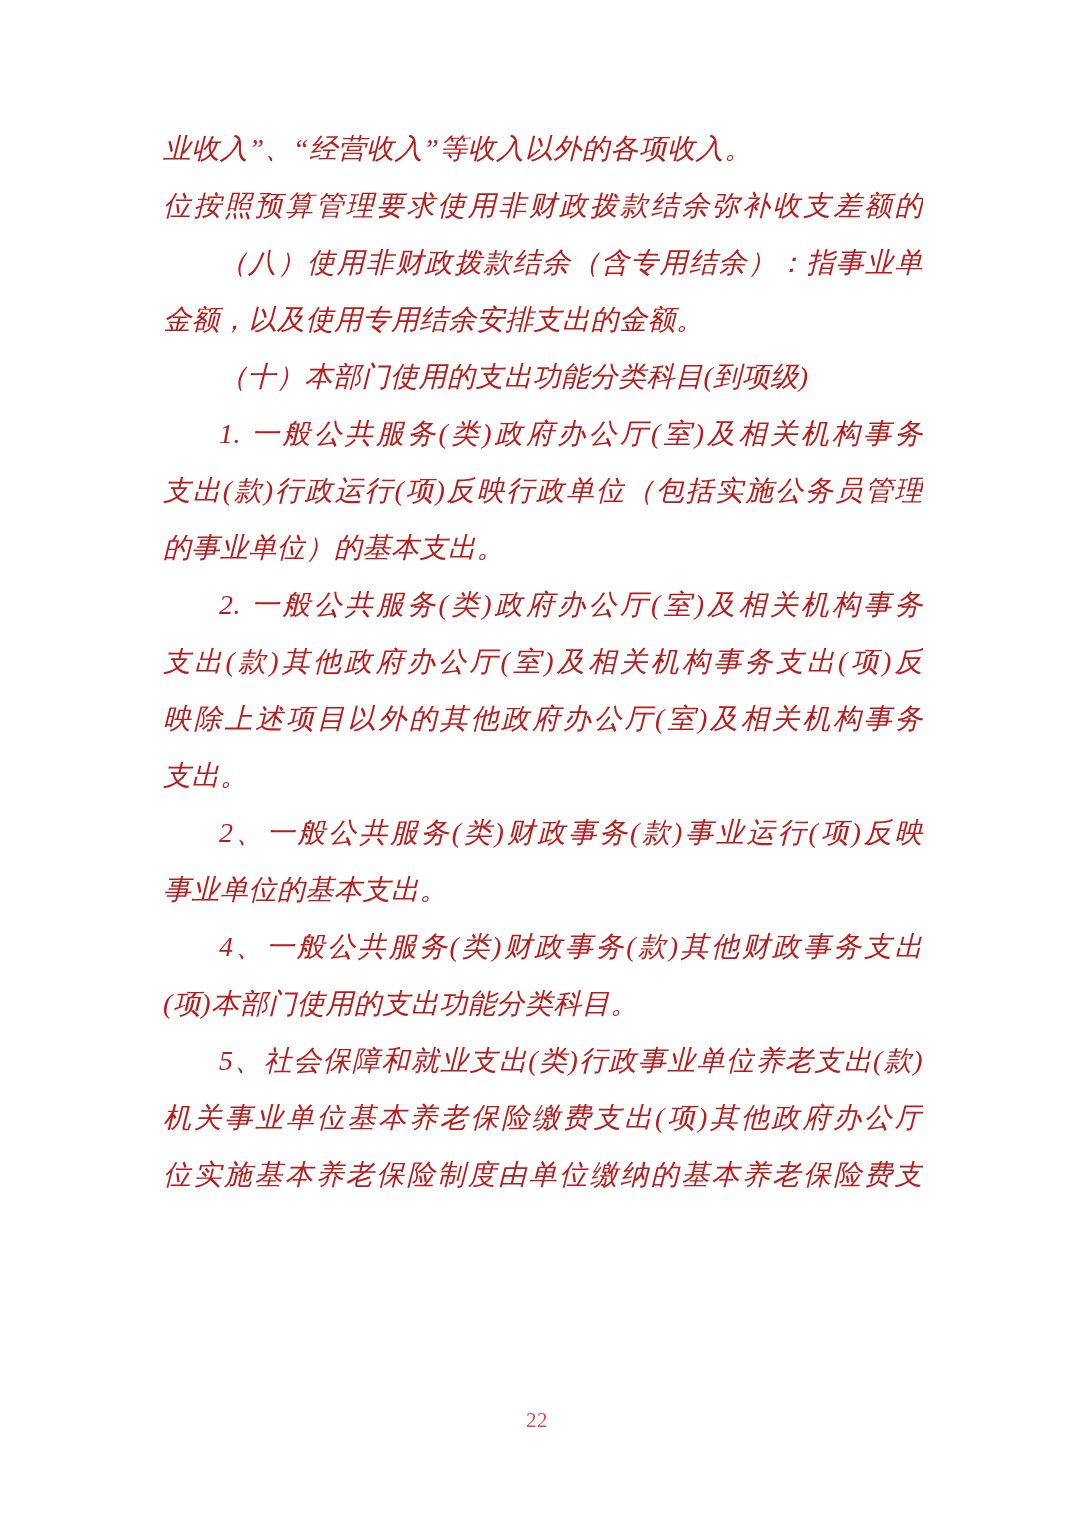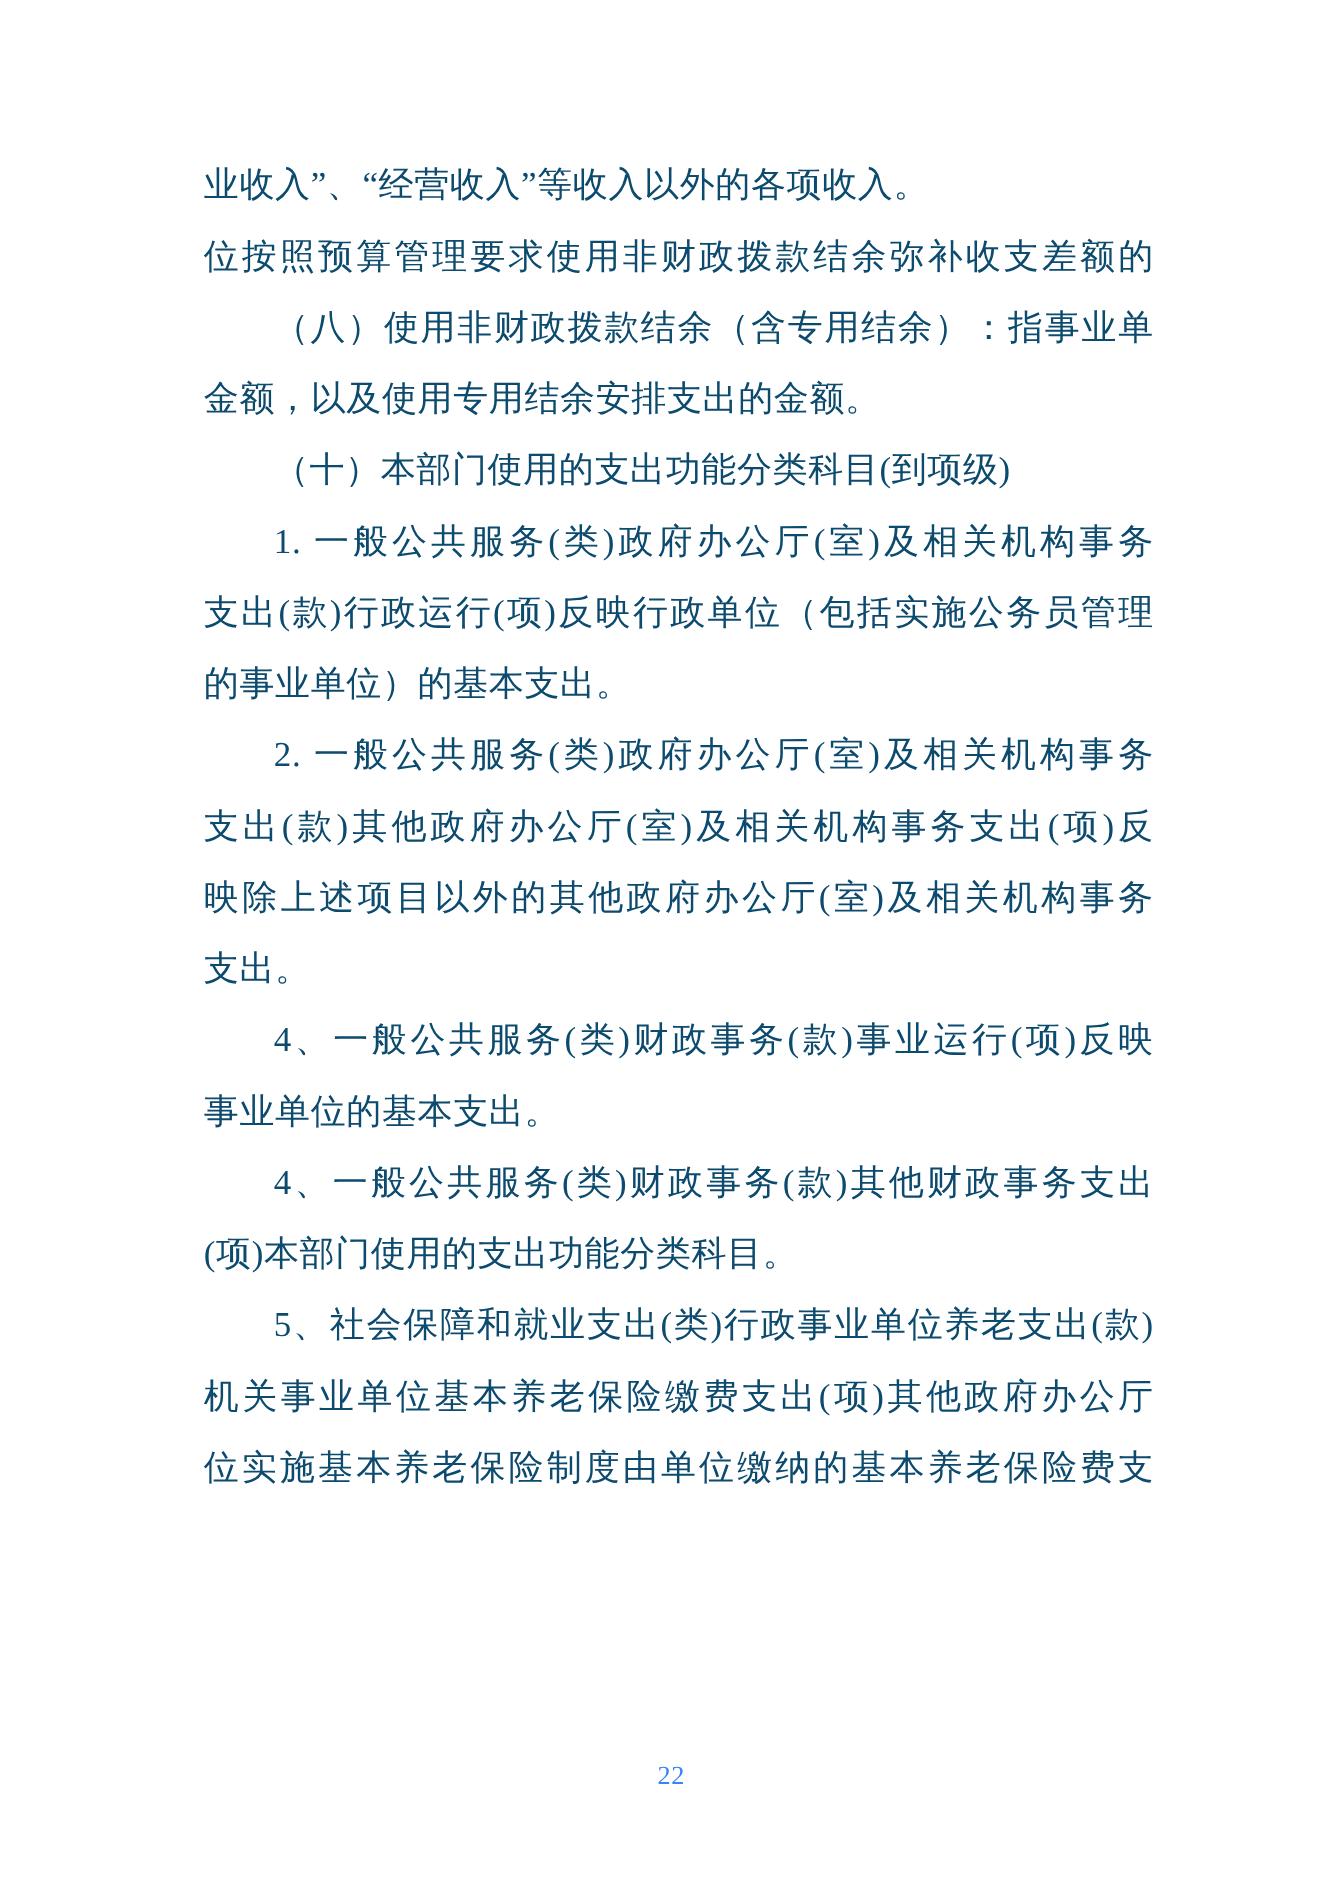--- a/index.html
+++ b/index.html
@@ -26,40 +26,41 @@
     margin: 0;
     padding: 0;
   }
   .line {
     font-size: 28px;
     line-height: 57px;
     height: 57px;
     overflow: hidden;
     letter-spacing: 0.5px;
     text-align: left;
-    color: #0c4a6e;
+    color: #b91c1c;
+    font-style: italic;
   }
   .line.fill {
     text-align: justify;
     text-align-last: justify;
     text-justify: inter-character;
   }
   .line.indent {
     text-indent: 2em;
   }
   .footer {
     position: absolute;
     left: 0;
     top: 1408px;
     width: 100%;
     text-align: center;
   }
   .page-number {
     font-size: 21px;
-    color: #3b82f6;
+    color: #ef4444;
     letter-spacing: 0.5px;
   }
 </style>
 </head>
 <body>
 
 <div class="page">
   <main class="doc-body">
       <div class="para">
         <div class="line">业收入”、“经营收入”等收入以外的各项收入。</div>
@@ -77,21 +78,21 @@
         <div class="line fill">支出(款)行政运行(项)反映行政单位（包括实施公务员管理</div>
         <div class="line">的事业单位）的基本支出。</div>
       </div>
       <div class="para">
         <div class="line fill indent">2. 一般公共服务(类)政府办公厅(室)及相关机构事务</div>
         <div class="line fill">支出(款)其他政府办公厅(室)及相关机构事务支出(项)反</div>
         <div class="line fill">映除上述项目以外的其他政府办公厅(室)及相关机构事务</div>
         <div class="line">支出。</div>
       </div>
       <div class="para">
-        <div class="line fill indent">4、一般公共服务(类)财政事务(款)事业运行(项)反映</div>
+        <div class="line fill indent">2、一般公共服务(类)财政事务(款)事业运行(项)反映</div>
         <div class="line">事业单位的基本支出。</div>
       </div>
       <div class="para">
         <div class="line fill indent">4、一般公共服务(类)财政事务(款)其他财政事务支出</div>
         <div class="line">(项)本部门使用的支出功能分类科目。</div>
       </div>
       <div class="para">
         <div class="line fill indent">5、社会保障和就业支出(类)行政事业单位养老支出(款)</div>
         <div class="line fill">机关事业单位基本养老保险缴费支出(项)其他政府办公厅</div>
         <div class="line fill">位实施基本养老保险制度由单位缴纳的基本养老保险费支</div>

